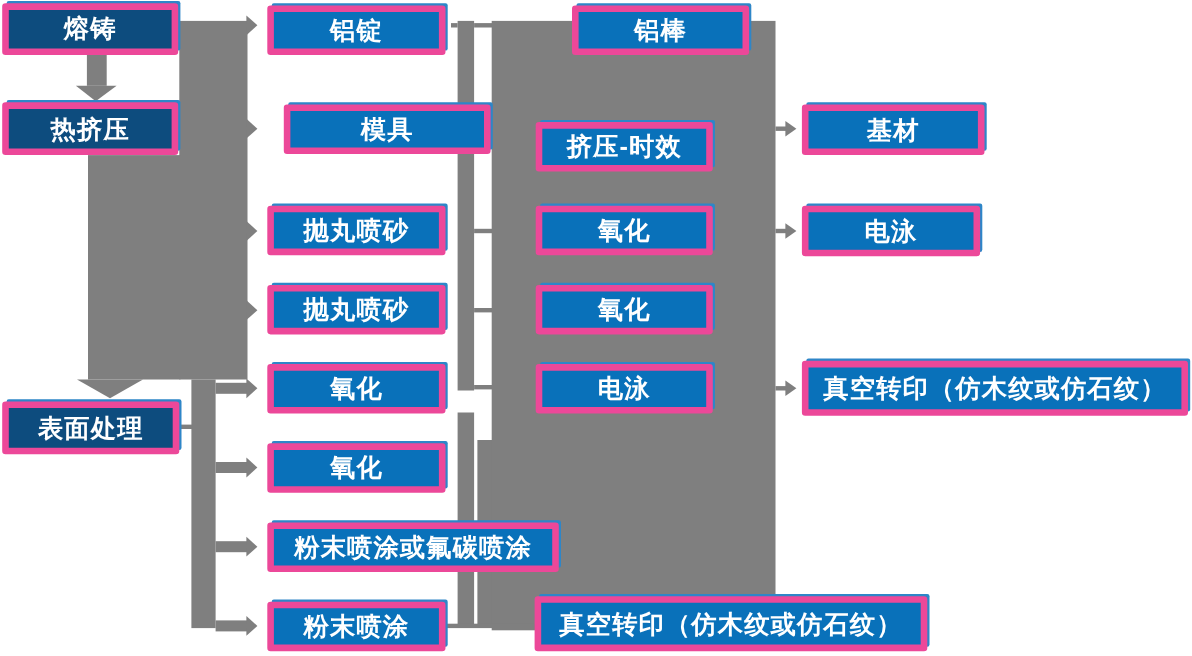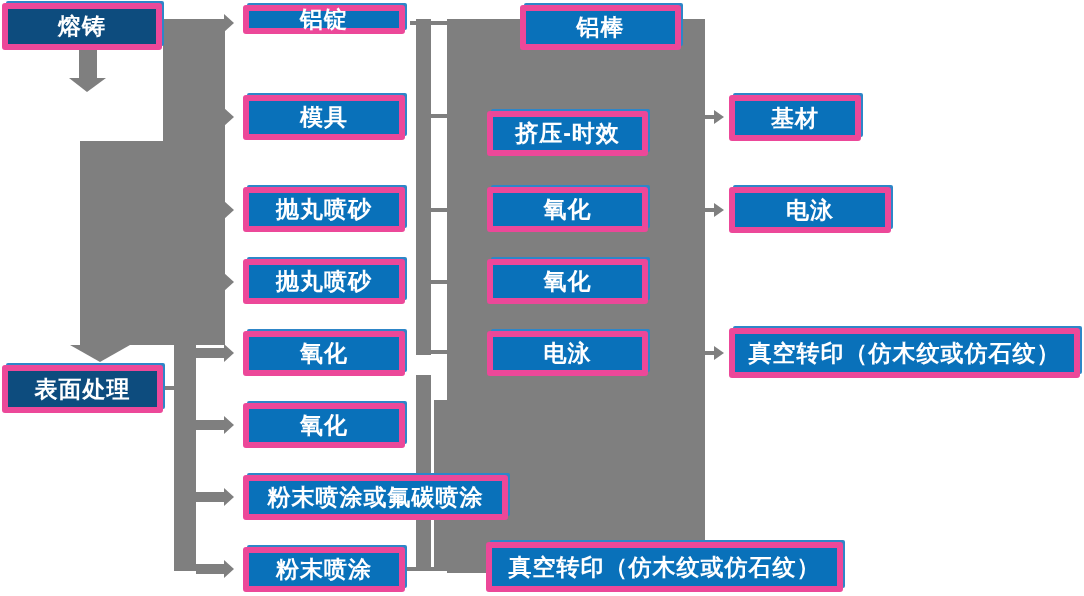--- a/index.html
+++ b/index.html
@@ -80,35 +80,36 @@
       <rect x="705" y="115" width="10" height="4"></rect>
       <polygon points="714,110 714,124 724,117"></polygon>
       <rect x="705" y="208" width="10" height="4"></rect>
       <polygon points="714,203 714,217 724,210"></polygon>
       <rect x="705" y="351" width="10" height="4"></rect>
       <polygon points="714,346 714,360 724,353"></polygon>
     </g>
   </svg>
 
   <div class="node dark" style="left:2px;top:3px;width:160px;height:47px;">熔铸</div>
+  <div class="node dark" style="left:2px;top:93px;width:160px;height:48px;">热挤压</div>
   <div class="node dark" style="left:2px;top:365px;width:161px;height:48px;">表面处理</div>
 
-  <div class="node" style="left:243px;top:5px;width:162px;height:29px;">铝锭</div>
-  <div class="node" style="left:243px;top:95px;width:162px;height:45px;">模具</div>
+  <div class="node" style="left:243px;top:5px;width:162px;height:45px;">铝锭</div>
+  <div class="node" style="left:258px;top:95px;width:188px;height:45px;">模具</div>
   <div class="node" style="left:243px;top:187px;width:162px;height:45px;">抛丸喷砂</div>
   <div class="node" style="left:243px;top:259px;width:162px;height:45px;">抛丸喷砂</div>
   <div class="node" style="left:243px;top:331px;width:162px;height:45px;">氧化</div>
   <div class="node" style="left:243px;top:403px;width:162px;height:45px;">氧化</div>
   <div class="node" style="left:243px;top:475px;width:265px;height:45px;">粉末喷涂或氟碳喷涂</div>
   <div class="node" style="left:243px;top:547px;width:162px;height:45px;">粉末喷涂</div>
 
   <div class="node" style="left:487px;top:5px;width:161px;height:45px;margin-left:33px;">铝棒</div>
   <div class="node" style="left:487px;top:111px;width:161px;height:45px;">挤压-时效</div>
   <div class="node" style="left:487px;top:187px;width:161px;height:45px;">氧化</div>
   <div class="node" style="left:487px;top:259px;width:161px;height:45px;">氧化</div>
   <div class="node" style="left:487px;top:331px;width:161px;height:45px;">电泳</div>
   <div class="node" style="left:486px;top:542px;width:357px;height:50px;">真空转印（仿木纹或仿石纹）</div>
 
-  <div class="node" style="left:729px;top:95px;width:132px;height:46px;">基材</div>
+  <div class="node" style="left:729px;top:95px;width:166px;height:46px;">基材</div>
   <div class="node" style="left:729px;top:187px;width:162px;height:46px;">电泳</div>
   <div class="node" style="left:729px;top:328px;width:351px;height:50px;">真空转印（仿木纹或仿石纹）</div>
 
 </div>
 
 </body></html>

